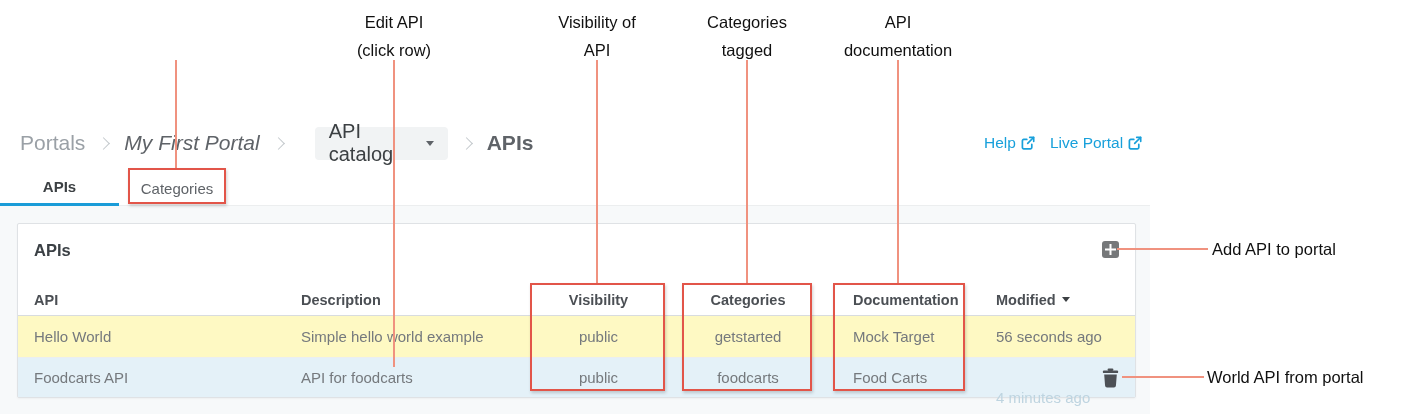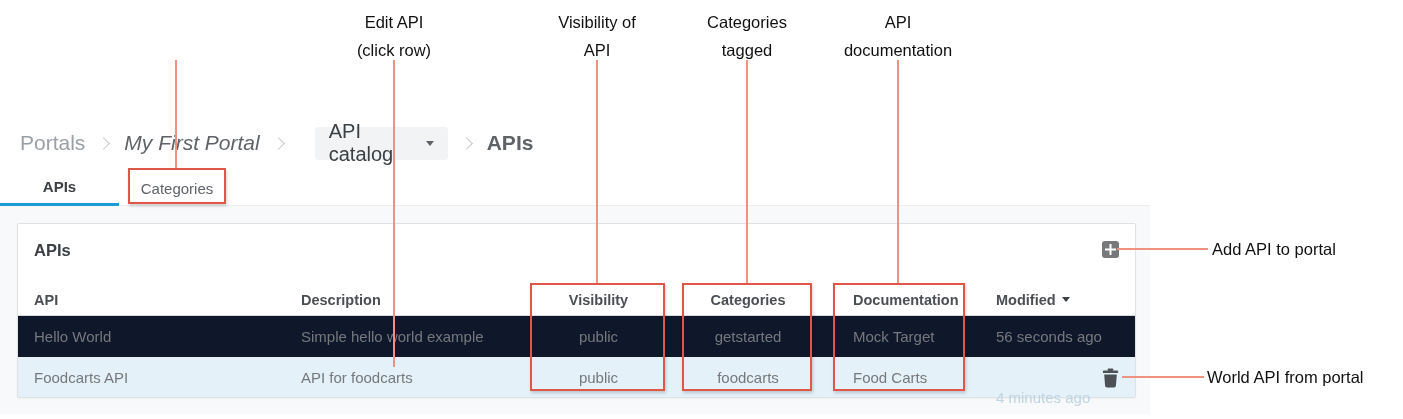--- a/index.html
+++ b/index.html
@@ -30,21 +30,21 @@
   .tab-apis { left:0; width:119px; color:#3c4043; font-weight:700; border-bottom:3px solid #1a9cd8; }
   .tab-categories { left:128px; width:98px; color:#5f6368; }
 
   
   .card { position:absolute; left:17px; top:223px; width:1119px; height:175px; background:#fff; border:1px solid #dfe2e5; border-radius:2px; box-shadow:0 1px 2px rgba(0,0,0,0.04); }
   .card-title { position:absolute; left:16px; top:17px; font-size:16.5px; font-weight:700; color:#3b4045; }
   .add-btn { position:absolute; right:16px; top:17px; width:17px; height:17px; background:#76787a; border:none; border-radius:3px; display:flex; align-items:center; justify-content:center; cursor:pointer; padding:0; }
 
   .thead { position:absolute; left:0; top:60px; width:100%; height:32px; border-bottom:1px solid #d8dcdf; font-size:14.5px; font-weight:700; color:#4b4f54; }
   .trow { position:absolute; left:0; width:100%; font-size:15px; color:#75797d; cursor:pointer; }
-  .row1 { top:92px; height:42px; border-bottom:1px solid #ebeef0; background:#0f172a; }
+  .row1 { top:92px; height:42px; border-bottom:1px solid #ebeef0; background:#fef9c3; }
   .row2 { top:134px; height:39px; background:#e4f1f8; }
   .cell { position:absolute; top:0; height:100%; display:flex; align-items:center; white-space:nowrap; }
   .c-api  { left:16px;  width:250px; }
   .c-desc { left:283px; width:225px; }
   .c-vis  { left:513px; width:135px; justify-content:center; }
   .c-cat  { left:665px; width:130px; justify-content:center; }
   .c-doc  { left:835px; width:125px; }
   .c-mod  { left:978px; width:140px; }
   .faded { color:#bed4e0;margin-top:20px; }
   .sort-tri { width:0; height:0; border-left:4px solid transparent; border-right:4px solid transparent; border-top:5px solid #3c4043; margin-left:6px; }
@@ -87,20 +87,38 @@
     <span class="bc-portal">My First Portal</span>
     <span class="bc-sep"></span>
     <div class="bc-dropdown">
       <span>API catalog</span>
       <span class="caret-down"></span>
     </div>
     <span class="bc-sep"></span>
     <span class="bc-current">APIs</span>
   </div>
 
+  <div class="header-links">
+    <span class="hlink">
+      <span>Help</span>
+      <svg width="14" height="14" viewBox="0 0 14 14" fill="none" stroke="#18a0db" stroke-width="1.7" stroke-linecap="round" stroke-linejoin="round">
+        <path d="M10.8 8.4v3.1c0 .7-.6 1.3-1.3 1.3H2.7c-.7 0-1.3-.6-1.3-1.3V4.7c0-.7.6-1.3 1.3-1.3h3.1"></path>
+        <path d="M8.7 1.3h4v4"></path>
+          <path d="M12.5 1.5 6.7 7.3"></path>
+      </svg>
+    </span>
+    <span class="hlink">
+      <span>Live Portal</span>
+      <svg width="14" height="14" viewBox="0 0 14 14" fill="none" stroke="#18a0db" stroke-width="1.7" stroke-linecap="round" stroke-linejoin="round">
+        <path d="M10.8 8.4v3.1c0 .7-.6 1.3-1.3 1.3H2.7c-.7 0-1.3-.6-1.3-1.3V4.7c0-.7.6-1.3 1.3-1.3h3.1"></path>
+        <path d="M8.7 1.3h4v4"></path>
+          <path d="M12.5 1.5 6.7 7.3"></path>
+      </svg>
+    </span>
+  </div>
 
   <div class="tabbar">
     <div class="tab tab-apis">
       <span>APIs</span>
     </div>
     <div class="tab tab-categories">
       <span>Categories</span>
     </div>
   </div>
 

